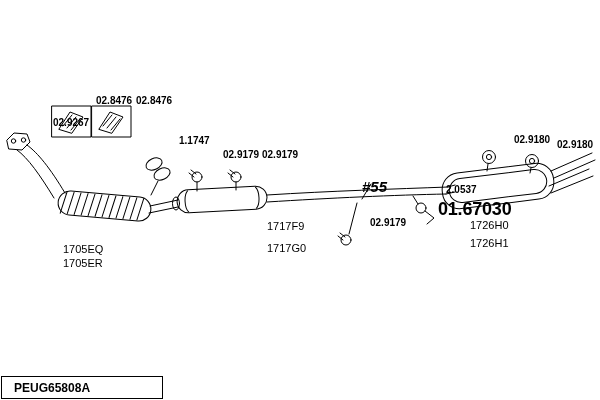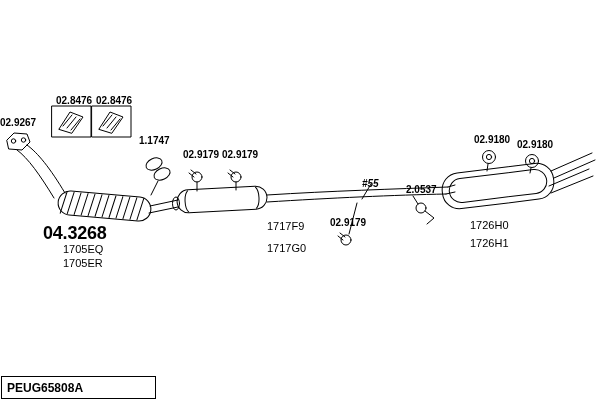--- a/index.html
+++ b/index.html
@@ -1,27 +1,27 @@
 <!DOCTYPE html>
 <html><head>
 <meta charset="utf-8">
 <style>
   html,body{margin:0;padding:0;background:#fff;}
   .stage{
     position:relative;width:600px;height:400px;background:#fff;overflow:hidden;
     font-family:"Liberation Sans", sans-serif;color:#000;
   }
   .stage svg{position:absolute;left:0;top:0;}
-  .lbl{position:absolute;font-size:10px;font-weight:700;line-height:1;white-space:nowrap;}
+  .lbl{position:absolute;font-size:10px;font-weight:700;line-height:1;white-space:nowrap;margin-left:40px;}
   .lbl-big{position:absolute;font-size:18px;font-weight:700;line-height:1;white-space:nowrap;letter-spacing:-0.2px;}
   .lbl-ref{position:absolute;font-size:11px;font-weight:400;line-height:1;white-space:nowrap;}
-  .lbl-note{position:absolute;font-size:10px;font-weight:700;font-style:italic;line-height:1;white-space:nowrap;}
+  .lbl-note{position:absolute;font-size:15px;font-weight:700;font-style:italic;line-height:1;white-space:nowrap;}
   .code-box{
     position:absolute;left:1px;top:376px;width:148px;height:21px;
-    border:1px solid #000;display:flex;align-items:center;padding-left:5px;
+    border:1px solid #000;display:flex;align-items:center;padding-left:12px;
     font-size:12px;font-weight:700;box-sizing:content-box;
   }
 </style>
 </head>
 <body>
 
 <div class="stage">
 
   <svg width="600" height="400" viewBox="0 0 600 400">
     <g fill="none" stroke="#000" stroke-width="1" stroke-linecap="round" stroke-linejoin="round">
@@ -117,39 +117,39 @@
       </g>
       <g>
         <rect x="92" y="106" width="39" height="31"></rect>
         <path d="M99,129 L110,112 L123,117 L112,133 Z"></path>
         <path d="M103,126 L112,115 M107,128 L116,117 M111,130 L120,119"></path>
       </g>
 
     </g>
   </svg>
 
-  <span class="lbl" style="left:0;top:118px">02.9267</span>
+  <span class="lbl" style="left:13px;top:118px">02.9267</span>
   <span class="lbl" style="left:56px;top:96px">02.8476</span>
   <span class="lbl" style="left:96px;top:96px">02.8476</span>
   <span class="lbl" style="left:139px;top:136px">1.1747</span>
   <span class="lbl" style="left:183px;top:150px">02.9179</span>
   <span class="lbl" style="left:222px;top:150px">02.9179</span>
   <span class="lbl" style="left:330px;top:218px">02.9179</span>
   <span class="lbl-note" style="left:362px;top:179px">#55</span>
   <span class="lbl" style="left:406px;top:185px">2.0537</span>
   <span class="lbl" style="left:474px;top:135px">02.9180</span>
   <span class="lbl" style="left:517px;top:140px">02.9180</span>
 
-  <span class="lbl-big" style="left:43px;top:224px">04.3268</span>
   <span class="lbl-ref" style="left:63px;top:244px">1705EQ</span>
   <span class="lbl-ref" style="left:63px;top:258px">1705ER</span>
 
   <span class="lbl-ref" style="left:267px;top:221px">1717F9</span>
   <span class="lbl-ref" style="left:267px;top:243px">1717G0</span>
 
+  <span class="lbl-big" style="left:438px;top:200px">01.67030</span>
   <span class="lbl-ref" style="left:470px;top:220px">1726H0</span>
   <span class="lbl-ref" style="left:470px;top:238px">1726H1</span>
 
   <div class="code-box">
     <span>PEUG65808A</span>
   </div>
 
 </div>
 
 </body></html>

